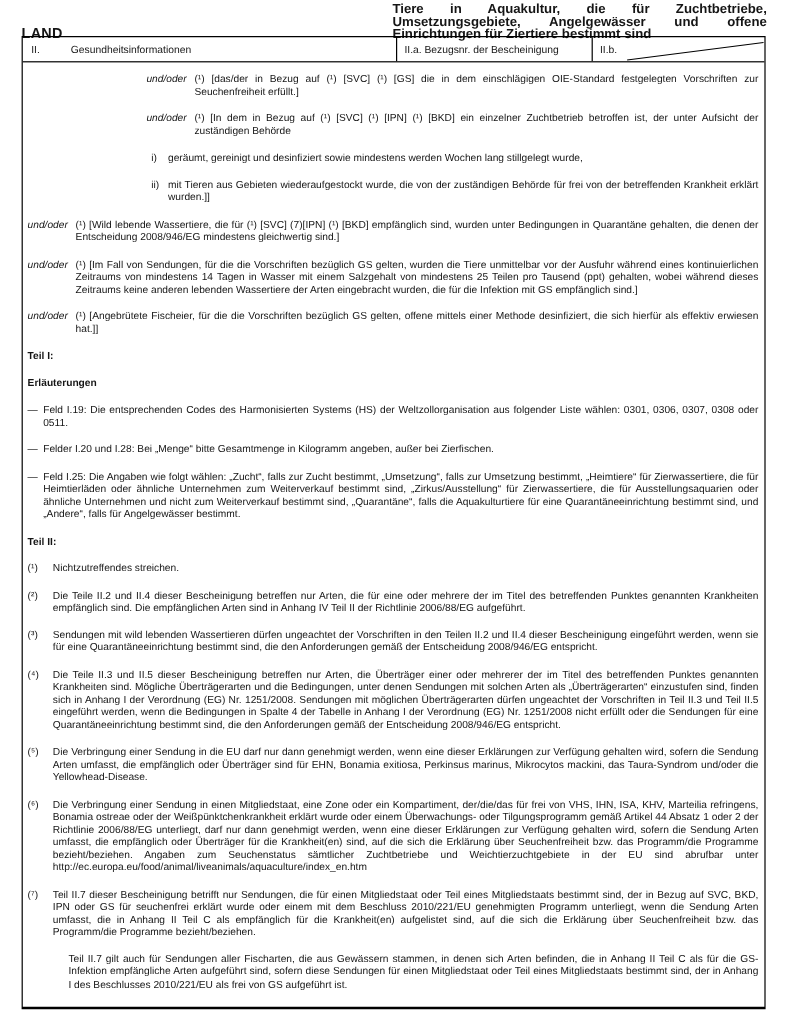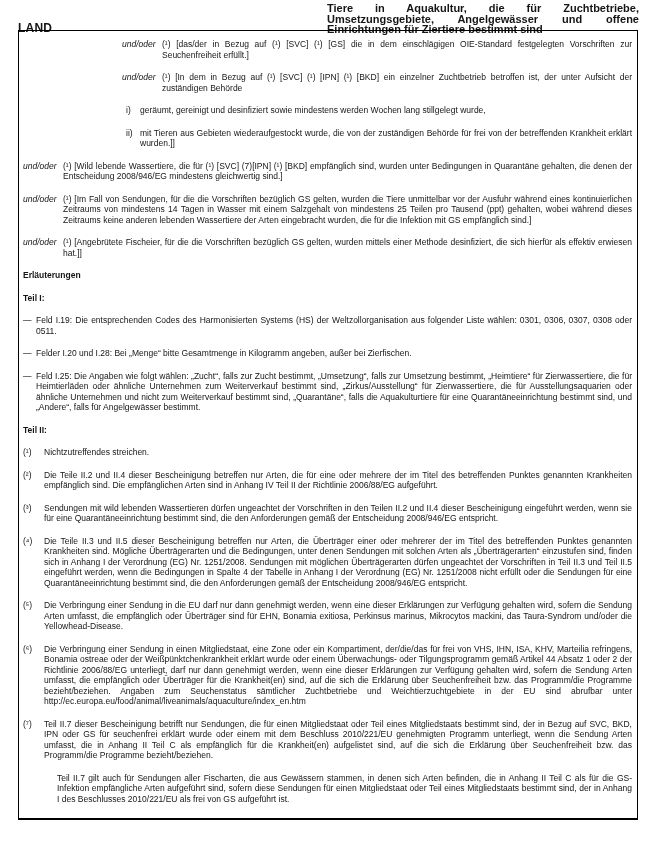--- a/index.html
+++ b/index.html
@@ -47,20 +47,35 @@
 
 <div class="page">
 
   <div class="tophead">
     <div class="country">LAND</div>
     <div class="doctitle">Tiere in Aquakultur, die für Zuchtbetriebe, Umsetzungsgebiete, Angelgewässer und offene Einrichtungen für Ziertiere bestimmt sind</div>
   </div>
 
   <div class="frame">
 
+    <div class="hrow">
+      <div class="c1">
+        <span class="no">II.</span>
+        <span>Gesundheitsinformationen</span>
+      </div>
+      <div class="c2">
+        <span>II.a. Bezugsnr. der Bescheinigung</span>
+      </div>
+      <div class="c3">
+        <span>II.b.</span>
+        <svg viewBox="0 0 100 100" preserveAspectRatio="none">
+          <line x1="20" y1="95" x2="99.5" y2="22" stroke="#000" stroke-width="1" vector-effect="non-scaling-stroke"></line>
+        </svg>
+      </div>
+    </div>
 
     <div class="bodycell">
 
       <div class="row inner">
         <span class="lbl">und/oder</span>
         <span class="txt">(¹) [das/der in Bezug auf (¹) [SVC] (¹) [GS] die in dem einschlägigen OIE-Standard festgelegten Vorschriften zur Seuchenfreiheit erfüllt.]</span>
       </div>
       <div class="row inner">
         <span class="lbl">und/oder</span>
         <span class="txt">(¹) [In dem in Bezug auf (¹) [SVC] (¹) [IPN] (¹) [BKD] ein einzelner Zuchtbetrieb betroffen ist, der unter Aufsicht der zuständigen Behörde</span>
@@ -78,25 +93,25 @@
       <div class="row">
         <span class="lbl">und/oder</span>
         <span class="txt">(¹) [Wild lebende Wassertiere, die für (¹) [SVC] (7)[IPN] (¹) [BKD] empfänglich sind, wurden unter Bedingungen in Quarantäne gehalten, die denen der Entscheidung 2008/946/EG mindestens gleichwertig sind.]</span>
       </div>
       <div class="row">
         <span class="lbl">und/oder</span>
         <span class="txt">(¹) [Im Fall von Sendungen, für die die Vorschriften bezüglich GS gelten, wurden die Tiere unmittelbar vor der Ausfuhr während eines kontinuierlichen Zeitraums von mindestens 14 Tagen in Wasser mit einem Salzgehalt von mindestens 25 Teilen pro Tausend (ppt) gehalten, wobei während dieses Zeitraums keine anderen lebenden Wassertiere der Arten eingebracht wurden, die für die Infektion mit GS empfänglich sind.]</span>
       </div>
       <div class="row">
         <span class="lbl">und/oder</span>
-        <span class="txt">(¹) [Angebrütete Fischeier, für die die Vorschriften bezüglich GS gelten, wurden mittels einer Methode desinfiziert, die sich hierfür als effektiv erwiesen hat.]]</span>
+        <span class="txt">(¹) [Angebrütete Fischeier, für die die Vorschriften bezüglich GS gelten, offene mittels einer Methode desinfiziert, die sich hierfür als effektiv erwiesen hat.]]</span>
       </div>
 
+      <div class="heading">Teil I:</div>
       <div class="heading">Erläuterungen</div>
-      <div class="heading">Teil I:</div>
 
       <div class="row dash">
         <span class="num">—</span>
         <span class="txt">Feld I.19: Die entsprechenden Codes des Harmonisierten Systems (HS) der Weltzollorganisation aus folgender Liste wählen: 0301, 0306, 0307, 0308 oder 0511.</span>
       </div>
       <div class="row dash">
         <span class="num">—</span>
         <span class="txt">Felder I.20 und I.28: Bei „Menge“ bitte Gesamtmenge in Kilogramm angeben, außer bei Zierfischen.</span>
       </div>
       <div class="row dash">

